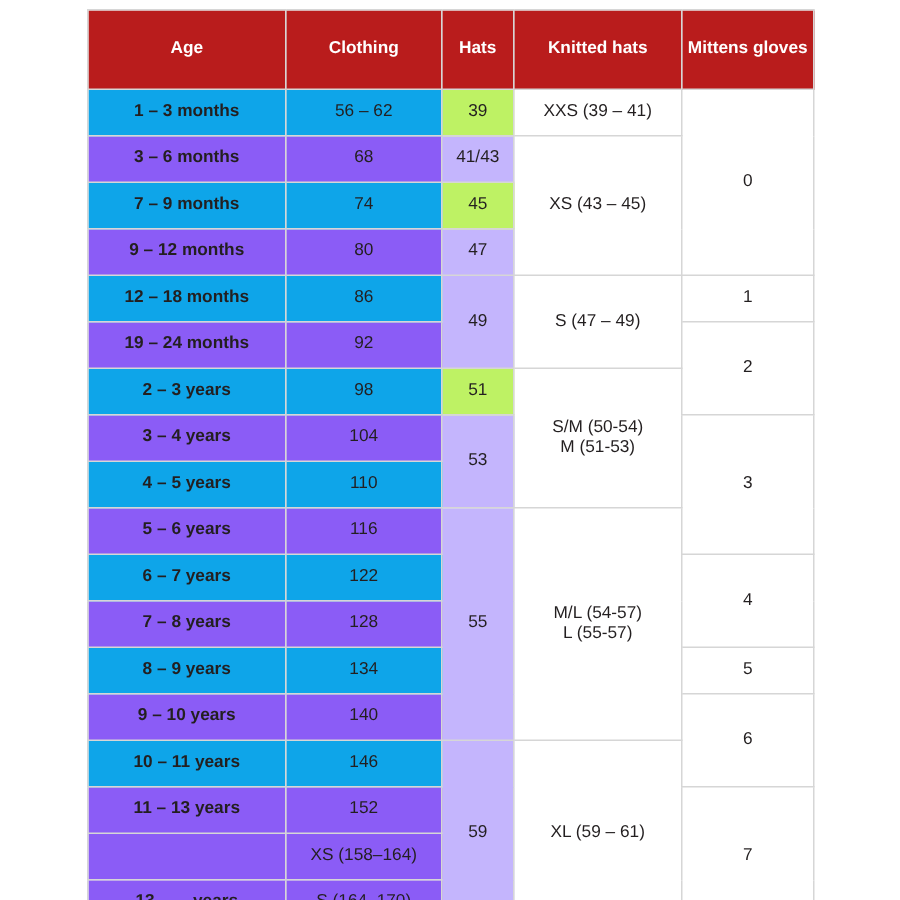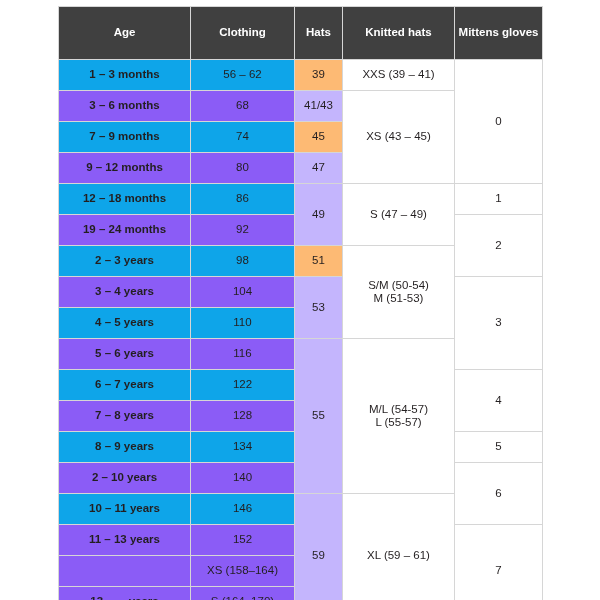--- a/index.html
+++ b/index.html
@@ -24,21 +24,21 @@
   }
   #size-table td, #size-table th {
     border: 1px solid #d6d6d6;
     padding: 0;
     text-align: center;
     vertical-align: middle;
     font-size: 11.5px;
     line-height: 1.15;
   }
   thead th {
-    background: #404040;
+    background: #b91c1c;
     color: #ffffff;
     font-weight: bold;
     font-size: 12.5px;
     height: 52px;
     border: 1px solid #d81f2a;
     padding: 2px 3px;
   }
   .col-age   { width: 132px; }
   .col-cloth { width: 104px; }
   .col-hats  { width: 48px; }
@@ -54,21 +54,21 @@
     font-weight: bold;
     font-size: 11.5px;
   }
   tr.shade td.age, tr.shade td.cloth {
     background: #0ea5e9;
   }
   tr.plain td.age, tr.plain td.cloth {
     background: #8b5cf6;
     margin-left: 16px;
   }
-  td.hats.shade-cell { background: #fdba74; }
+  td.hats.shade-cell { background: #bef264; }
   td.hats.plain-cell { background: #c4b5fd; }
   td.knit, td.mitt { background: #ffffff; margin-top: 48px; }
   .multi-line { white-space: pre-line; }
 </style>
 </head>
 <body>
 
 <table id="size-table">
   <colgroup>
     <col class="col-age">
@@ -154,21 +154,21 @@
       <tr class="plain">
         <td class="age">7 – 8 years</td>
         <td class="cloth">128</td>
       </tr>
       <tr class="shade">
         <td class="age">8 – 9 years</td>
         <td class="cloth">134</td>
         <td class="mitt" rowspan="1">5</td>
       </tr>
       <tr class="plain">
-        <td class="age">2 – 10 years</td>
+        <td class="age">9 – 10 years</td>
         <td class="cloth">140</td>
         <td class="mitt" rowspan="2">6</td>
       </tr>
       <tr class="shade">
         <td class="age">10 – 11 years</td>
         <td class="cloth">146</td>
         <td class="hats plain-cell" rowspan="4">59</td>
         <td class="knit multi-line" rowspan="4">XL (59 – 61)</td>
       </tr>
       <tr class="plain">

